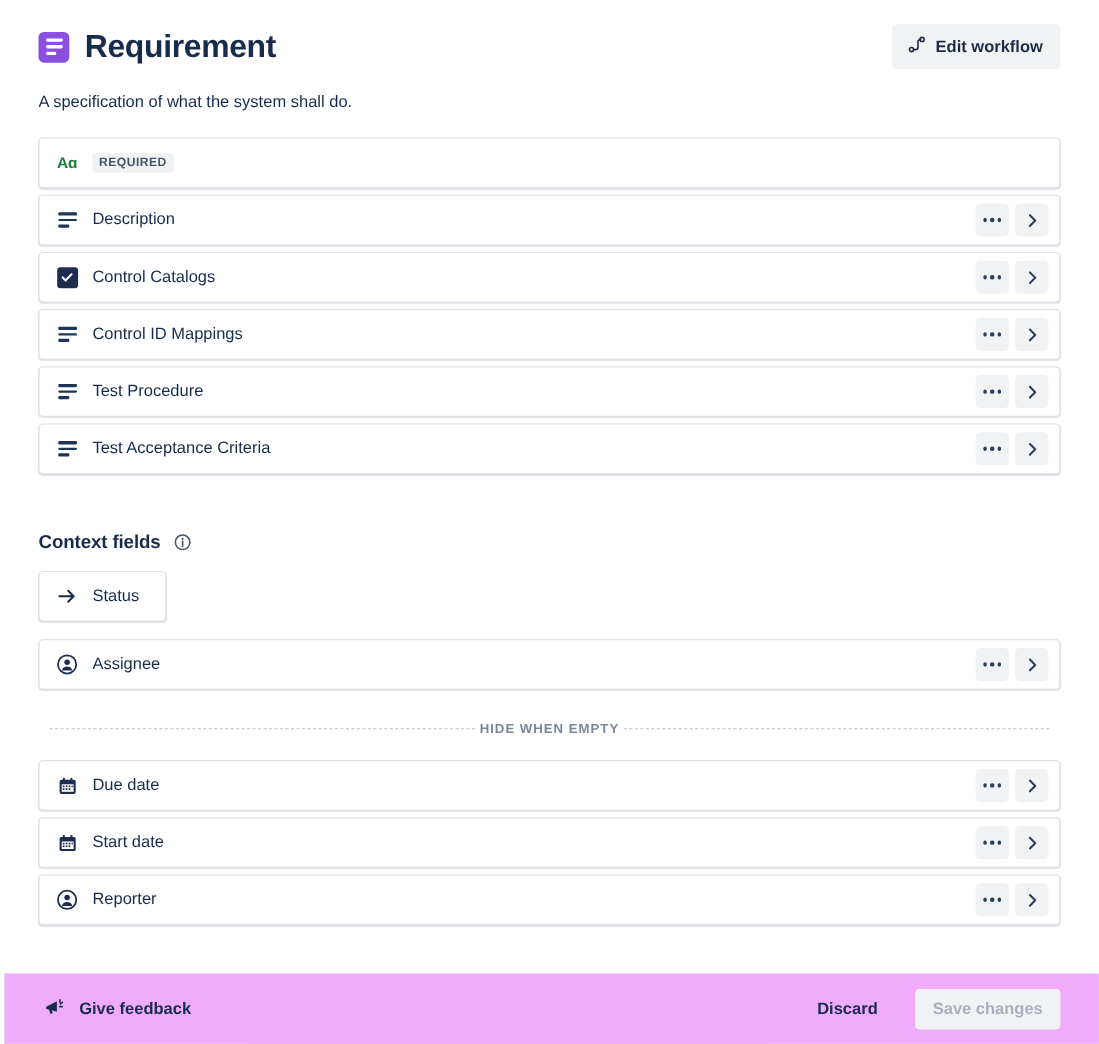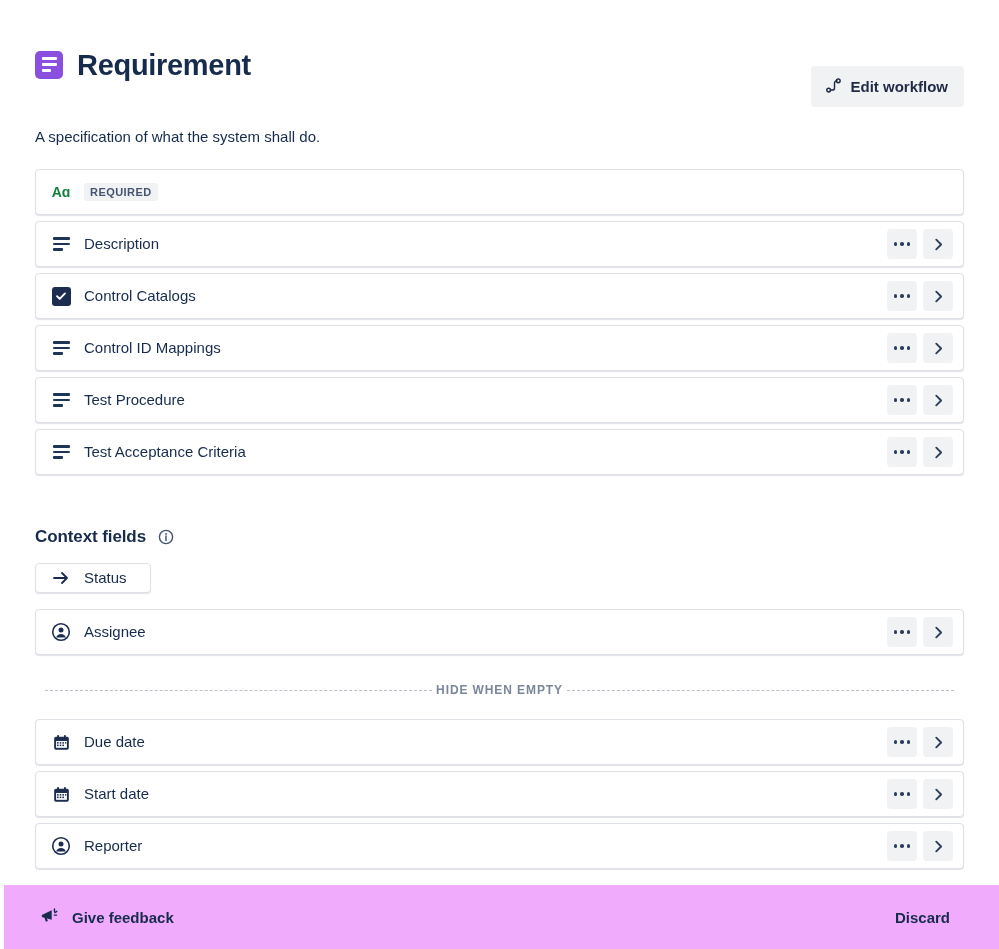--- a/index.html
+++ b/index.html
@@ -70,21 +70,20 @@
     background: #f1f2f4;
     border: none;
     border-radius: 4px;
     padding: 10px 16px 10px 14px;
     font-family: "Liberation Sans", sans-serif;
     font-size: 15px;
     font-weight: 600;
     color: #1f2b45;
     cursor: pointer;
     height: 41px;
-    margin-top: 44px;
   }
   .edit-workflow-btn svg { flex: none; }
 
   .subtitle {
     padding: 20px 35px 0 35px;
     font-size: 15px;
     color: #172b4d;
     line-height: 20px;
   }
 
@@ -201,21 +200,21 @@
     font-size: 17px;
     font-weight: 700;
     color: #172b4d;
     letter-spacing: -0.1px;
   }
   .info-icon { display: flex; color: #44546f; }
 
   .status-card {
     margin: 16px 35px 0 35px;
     width: 116px;
-    height: 30px;
+    height: 46px;
     background: #ffffff;
     border: 1px solid #dfe1e6;
     border-radius: 4px;
     box-shadow: 0 1px 1px rgba(9,30,66,0.13);
     display: flex;
     align-items: center;
     padding: 0 14px;
   }
 
   .context-list {
@@ -605,16 +604,17 @@
         <svg width="21" height="21" viewBox="0 0 22 22" fill="none">
           <path d="M3 10.6 13.3 5.4v10L3 12.6z" fill="#172b4d"></path>
           <path d="m5.6 12.9 1.6 4.6 2.1-.8-1.6-4.5z" fill="#172b4d"></path>
           <path d="M16.2 4.2v2.3M18.6 6.6l-1.9 1.3M18.4 10.6h-2.3" stroke="#172b4d" stroke-width="1.5" stroke-linecap="round"></path>
         </svg>
       </span>
       <span>Give feedback</span>
     </div>
     <div class="footer-right">
       <button class="btn-subtle">Discard</button>
+      <button class="btn-disabled" disabled="">Save changes</button>
     </div>
   </div>
 
 </div>
 
 </body></html>

